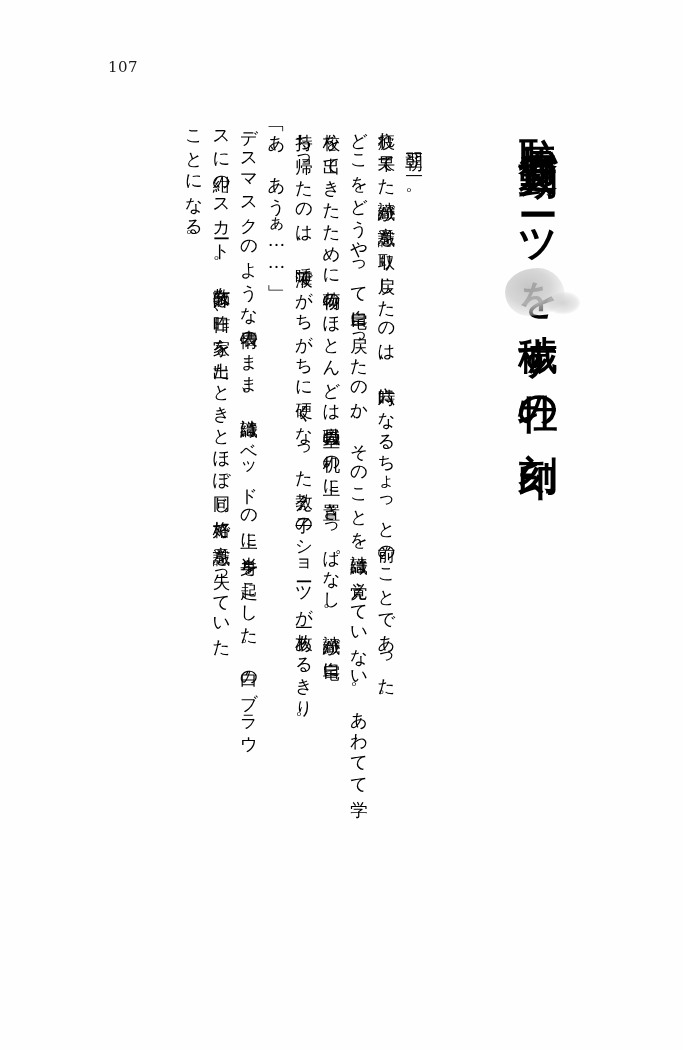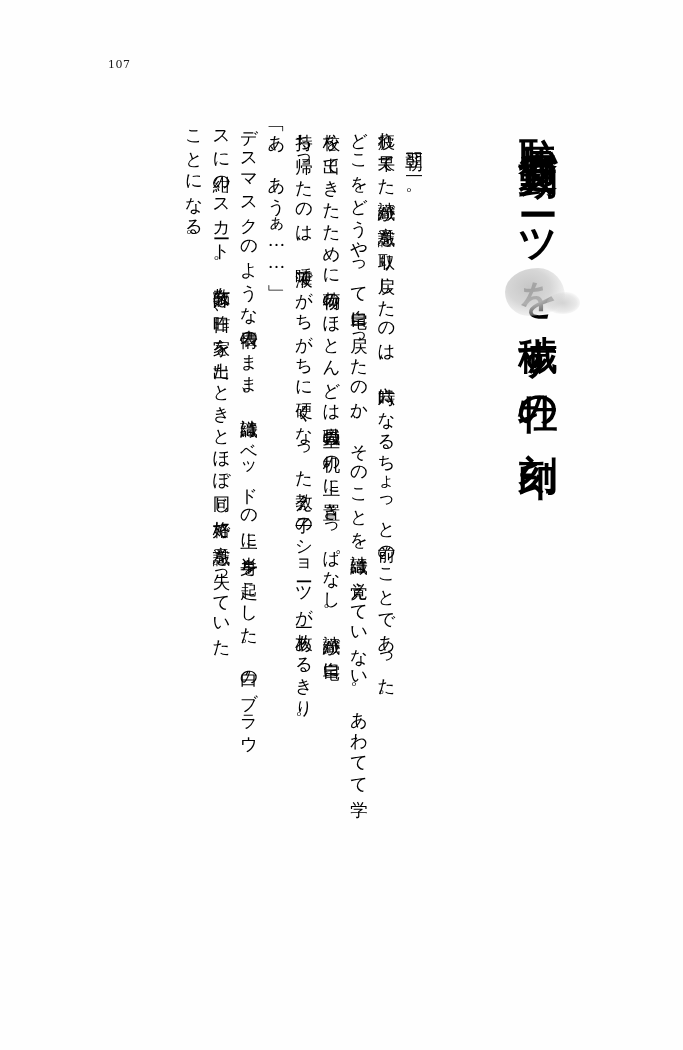--- a/index.html
+++ b/index.html
@@ -20,21 +20,21 @@
     position: absolute;
     inset: 0;
     background: #fefefe;
   }
 
   
   #page-number {
     position: absolute;
     left: 108px;
     top: 58px;
-    font-size: 11px;
+    font-size: 15px;
     letter-spacing: 0.5px;
     font-family: "DejaVu Serif", "Liberation Serif", serif;
     color: #1a1a1a;
   }
 
   .vcol {
     writing-mode: vertical-rl;
     text-orientation: upright;
     font-family: "DejaVu Serif", "Liberation Serif", serif;
     font-size: 17.5px;

